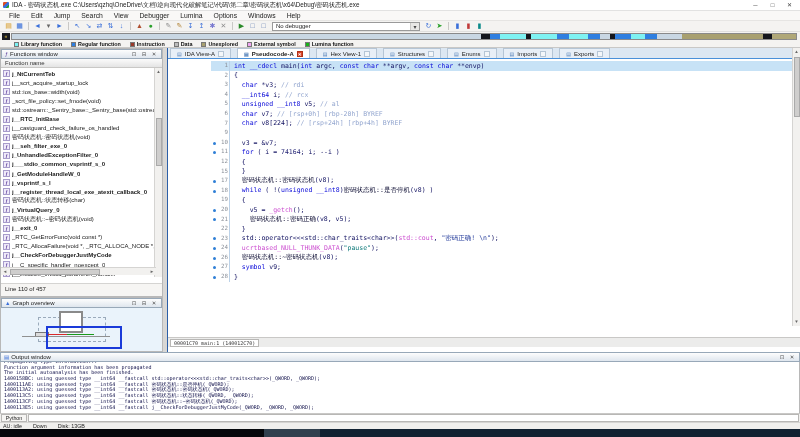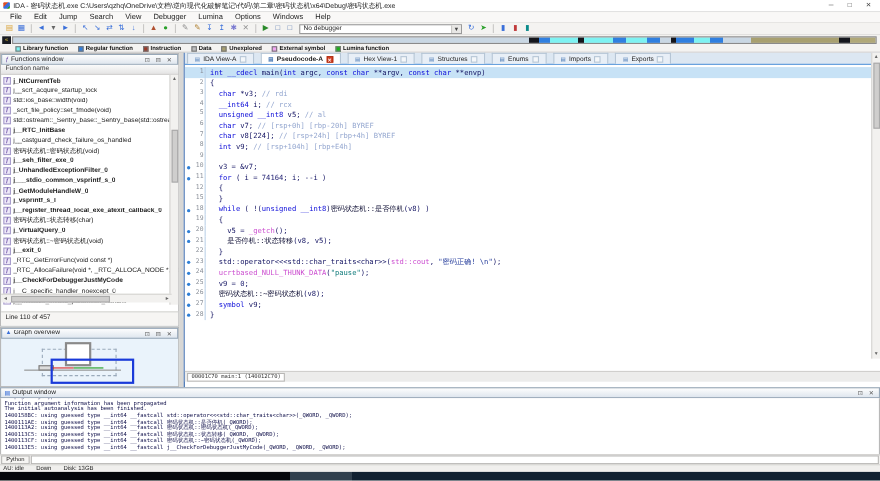--- a/index.html
+++ b/index.html
@@ -75,21 +75,21 @@
   
   #right-dock { position:absolute; left:167px; top:48px; width:633px; height:304px; background:#fff; border-left:1px solid #2b5fa8;}
   #doc-tabbar { height:11px; background:#dce7f2; display:flex; align-items:flex-end; padding-left:2px; border-bottom:1px solid #4a90d9;}
   .doc-tab { height:10px; display:flex; align-items:center; gap:3px; padding:0 6px; margin-right:6px; font-size:6px; color:#222; background:#e8eff7; border:1px solid #b5c5d5; border-bottom:none;}
   .doc-tab.active { background:#fff; font-weight:bold;}
   .tab-icon { font-size:5px; color:#4a7ab5;}
   .tab-close { width:6px; height:6px; font-size:4.5px; line-height:6px; text-align:center; color:#777; border:1px solid #b5c5d5; background:#f4f7fa;}
   .tab-close.red { background:#d9452a; color:#fff; border-color:#b03015;}
 
   
-  #code-area { position:relative; height:278px; overflow:hidden; background:#fff; font-family:"DejaVu Sans Mono",monospace; font-size:6.5px; padding-top:2px;}
+  #code-area { position:relative; height:278px; overflow:hidden; background:#fff; font-family:"DejaVu Sans Mono",monospace; font-size:6.5px; padding-top:2px;padding-left:43px;}
   .code-line { height:9.6px; display:flex; align-items:center; white-space:pre;}
   .code-line.hl { background:#c7e2f6;}
   .code-dot { width:7px; flex:none; text-align:center;}
   .code-dot.on::before { content:""; display:inline-block; width:3px; height:3px; border-radius:50%; background:#2f7fd6;}
   .code-num { width:12px; flex:none; text-align:right; color:#8a9099; font-size:5.8px; border-right:1px solid #bcd2e8; padding-right:1px; margin-right:4px; height:100%; line-height:9.6px;}
   .tok-kw { color:#0b0bd8;}
   .tok-pl { color:#101060;}
   .tok-cmt { color:#93a6cf;}
   .tok-num { color:#1c1c70;}
   .tok-imp { color:#cc4fd0;}
@@ -394,34 +394,33 @@
       </div>
     </div>
   <div id="code-area">
       <div class="code-line hl"><span class="code-dot"></span><span class="code-num">1</span><span><span class="tok-kw">int </span><span class="tok-kw">__cdecl </span><span class="tok-pl">main(</span><span class="tok-kw">int</span><span class="tok-pl"> argc, </span><span class="tok-kw">const char</span><span class="tok-pl"> **argv, </span><span class="tok-kw">const char</span><span class="tok-pl"> **envp)</span></span></div>
       <div class="code-line"><span class="code-dot"></span><span class="code-num">2</span><span><span class="tok-pl">{</span></span></div>
       <div class="code-line"><span class="code-dot"></span><span class="code-num">3</span><span><span class="tok-pl">  </span><span class="tok-kw">char</span><span class="tok-pl"> *v3; </span><span class="tok-cmt">// rdi</span></span></div>
       <div class="code-line"><span class="code-dot"></span><span class="code-num">4</span><span><span class="tok-pl">  </span><span class="tok-kw">__int64</span><span class="tok-pl"> i; </span><span class="tok-cmt">// rcx</span></span></div>
       <div class="code-line"><span class="code-dot"></span><span class="code-num">5</span><span><span class="tok-pl">  </span><span class="tok-kw">unsigned __int8</span><span class="tok-pl"> v5; </span><span class="tok-cmt">// al</span></span></div>
       <div class="code-line"><span class="code-dot"></span><span class="code-num">6</span><span><span class="tok-pl">  </span><span class="tok-kw">char</span><span class="tok-pl"> v7; </span><span class="tok-cmt">// [rsp+0h] [rbp-20h] BYREF</span></span></div>
       <div class="code-line"><span class="code-dot"></span><span class="code-num">7</span><span><span class="tok-pl">  </span><span class="tok-kw">char</span><span class="tok-pl"> v8[224]; </span><span class="tok-cmt">// [rsp+24h] [rbp+4h] BYREF</span></span></div>
-      <div class="code-line"><span class="code-dot"></span><span class="code-num">8</span><span><span class="tok-pl">  </span><span class="tok-kw">int</span><span class="tok-pl"> v9; </span><span class="tok-cmt">// [rsp+104h] [rbp+E4h]</span></span></div>
       <div class="code-line"><span class="code-dot"></span><span class="code-num">9</span><span></span></div>
       <div class="code-line"><span class="code-dot on"></span><span class="code-num">10</span><span><span class="tok-pl">  v3 = &amp;v7;</span></span></div>
       <div class="code-line"><span class="code-dot on"></span><span class="code-num">11</span><span><span class="tok-pl">  </span><span class="tok-kw">for</span><span class="tok-pl"> ( i = </span><span class="tok-num">74164</span><span class="tok-pl">; i; --i )</span></span></div>
       <div class="code-line"><span class="code-dot"></span><span class="code-num">12</span><span><span class="tok-pl">  {</span></span></div>
       <div class="code-line"><span class="code-dot"></span><span class="code-num">15</span><span><span class="tok-pl">  }</span></span></div>
+      <div class="code-line"><span class="code-dot on"></span><span class="code-num">17</span><span><span class="tok-chn">  密码状态机::密码状态机</span><span class="tok-pl">(v8);</span></span></div>
       <div class="code-line"><span class="code-dot on"></span><span class="code-num">18</span><span><span class="tok-pl">  </span><span class="tok-kw">while</span><span class="tok-pl"> ( !(</span><span class="tok-kw">unsigned __int8</span><span class="tok-pl">)</span><span class="tok-chn">密码状态机::是否停机</span><span class="tok-pl">(v8) )</span></span></div>
       <div class="code-line"><span class="code-dot"></span><span class="code-num">19</span><span><span class="tok-pl">  {</span></span></div>
       <div class="code-line"><span class="code-dot on"></span><span class="code-num">20</span><span><span class="tok-pl">    v5 = </span><span class="tok-imp">_getch</span><span class="tok-pl">();</span></span></div>
-      <div class="code-line"><span class="code-dot on"></span><span class="code-num">21</span><span><span class="tok-chn">    是否停机::状态转移</span><span class="tok-pl">(v8, v5);</span></span></div>
+      <div class="code-line"><span class="code-dot on"></span><span class="code-num">21</span><span><span class="tok-chn">    密码状态机::密码正确</span><span class="tok-pl">(v8, v5);</span></span></div>
       <div class="code-line"><span class="code-dot"></span><span class="code-num">22</span><span><span class="tok-pl">  }</span></span></div>
       <div class="code-line"><span class="code-dot on"></span><span class="code-num">23</span><span><span class="tok-pl">  std::operator&lt;&lt;&lt;std::char_traits&lt;char&gt;&gt;(</span><span class="tok-imp">std::cout</span><span class="tok-pl">, </span><span class="tok-str2">"密码正确! \n"</span><span class="tok-pl">);</span></span></div>
       <div class="code-line"><span class="code-dot on"></span><span class="code-num">24</span><span><span class="tok-imp">  ucrtbased_NULL_THUNK_DATA</span><span class="tok-pl">(</span><span class="tok-str">"pause"</span><span class="tok-pl">);</span></span></div>
-      <div class="code-line"><span class="code-dot on"></span><span class="code-num">25</span><span><span class="tok-pl">  v9 = </span><span class="tok-num">0</span><span class="tok-pl">;</span></span></div>
       <div class="code-line"><span class="code-dot on"></span><span class="code-num">26</span><span><span class="tok-chn">  密码状态机::~密码状态机</span><span class="tok-pl">(v8);</span></span></div>
       <div class="code-line"><span class="code-dot on"></span><span class="code-num">27</span><span><span class="tok-pl">  </span><span class="tok-kw">symbol</span><span class="tok-pl"> v9;</span></span></div>
       <div class="code-line"><span class="code-dot on"></span><span class="code-num">28</span><span><span class="tok-pl">}</span></span></div>
     </div>
   <div id="code-vscroll">
     <div class="arr">▲</div>
     <div class="thumb"></div>
     <div class="arr" style="position:absolute;bottom:0;width:100%;">▼</div>
   </div>
   <div id="code-status">

